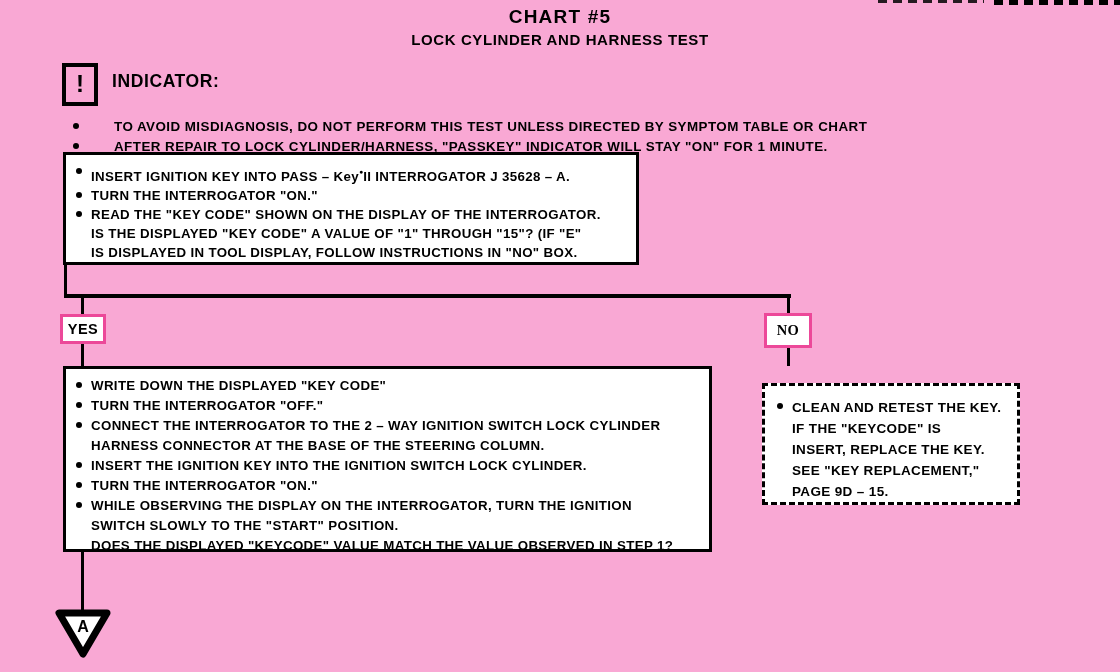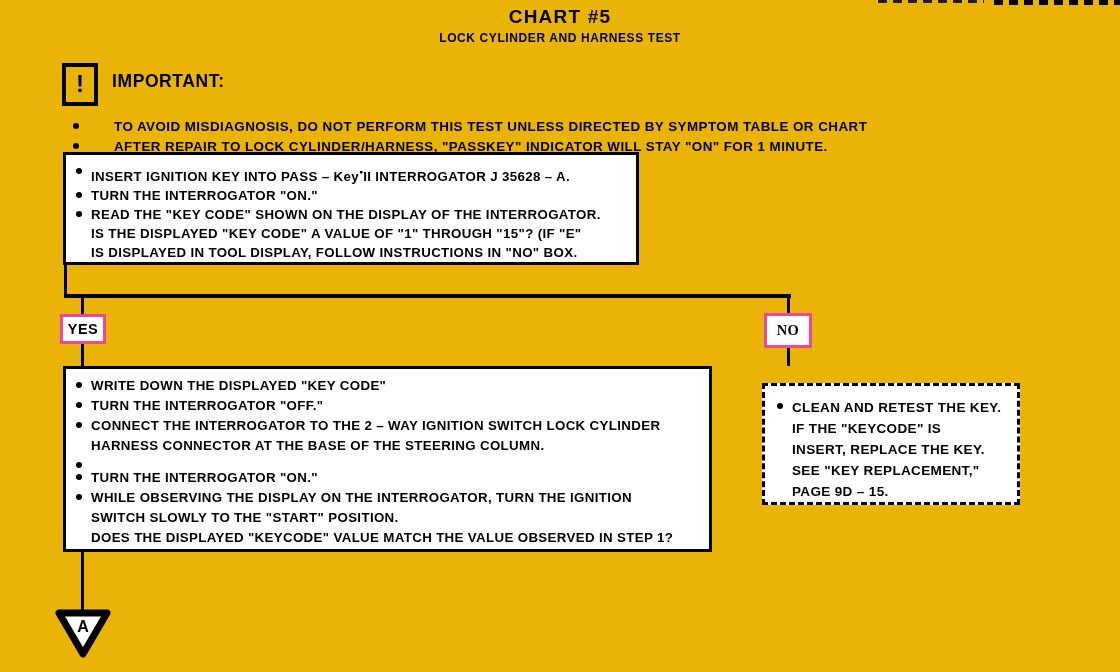--- a/index.html
+++ b/index.html
@@ -1,24 +1,24 @@
 <!DOCTYPE html>
 <html><head>
 <meta charset="utf-8">
 <style>
   html,body{margin:0;padding:0;background:#e8e8e8;}
   .page{
-    position:relative; width:1120px; height:672px; background:#eab308;
+    position:relative; width:1120px; height:672px; background:#f9a8d4;
     font-family:"Liberation Sans", sans-serif; font-weight:700; color:#000;
     overflow:hidden;
   }
   
   .title-wrap{position:absolute; left:0; top:6px; width:1120px; text-align:center;}
   .chart-title{font-size:19px; letter-spacing:1.2px;}
-  .chart-subtitle{font-size:12px; letter-spacing:.6px; margin-top:3px;}
+  .chart-subtitle{font-size:15px; letter-spacing:.6px; margin-top:3px;}
   
   .frag{position:absolute; top:0; background:repeating-linear-gradient(90deg,#000 0 9px,transparent 9px 15px);}
   .frag1{left:878px; width:106px; height:3px; opacity:.85;}
   .frag2{left:994px; width:126px; height:5px;}
   
   .imp-icon-box{
     position:absolute; left:62px; top:63px; width:28px; height:35px;
     border:4px solid #000; display:flex; align-items:center; justify-content:center;
   }
   .imp-icon-box .bang{font-size:24px; line-height:1; transform:translateY(-1px);}
@@ -62,21 +62,21 @@
   <div class="frag frag2"></div>
 
   <div class="title-wrap">
     <div class="chart-title">CHART #5</div>
     <div class="chart-subtitle">LOCK CYLINDER AND HARNESS TEST</div>
   </div>
 
   <div class="imp-icon-box">
     <span class="bang">!</span>
   </div>
-  <div class="imp-heading">IMPORTANT:</div>
+  <div class="imp-heading">INDICATOR:</div>
   <div class="imp-row imp-row1">
     <span class="imp-dot"></span>
     <span class="imp-txt">TO AVOID MISDIAGNOSIS, DO NOT PERFORM THIS TEST UNLESS DIRECTED BY SYMPTOM TABLE OR CHART</span>
   </div>
   <div class="imp-row imp-row2">
     <span class="imp-dot"></span>
     <span class="imp-txt">AFTER REPAIR TO LOCK CYLINDER/HARNESS, "PASSKEY" INDICATOR WILL STAY "ON" FOR 1 MINUTE.</span>
   </div>
 
   <div class="fbox box1">
@@ -129,20 +129,21 @@
     <div class="b-row">
       <span class="b-dot"></span>
       <span class="b-txt">CONNECT THE INTERROGATOR TO THE 2 – WAY IGNITION SWITCH LOCK CYLINDER</span>
     </div>
     <div class="b-row">
       <span class="b-dot hidden"></span>
       <span class="b-txt">HARNESS CONNECTOR AT THE BASE OF THE STEERING COLUMN.</span>
     </div>
     <div class="b-row">
       <span class="b-dot"></span>
+      <span class="b-txt">INSERT THE IGNITION KEY INTO THE IGNITION SWITCH LOCK CYLINDER.</span>
     </div>
     <div class="b-row">
       <span class="b-dot"></span>
       <span class="b-txt">TURN THE INTERROGATOR "ON."</span>
     </div>
     <div class="b-row">
       <span class="b-dot"></span>
       <span class="b-txt">WHILE OBSERVING THE DISPLAY ON THE INTERROGATOR, TURN THE IGNITION</span>
     </div>
     <div class="b-row">

